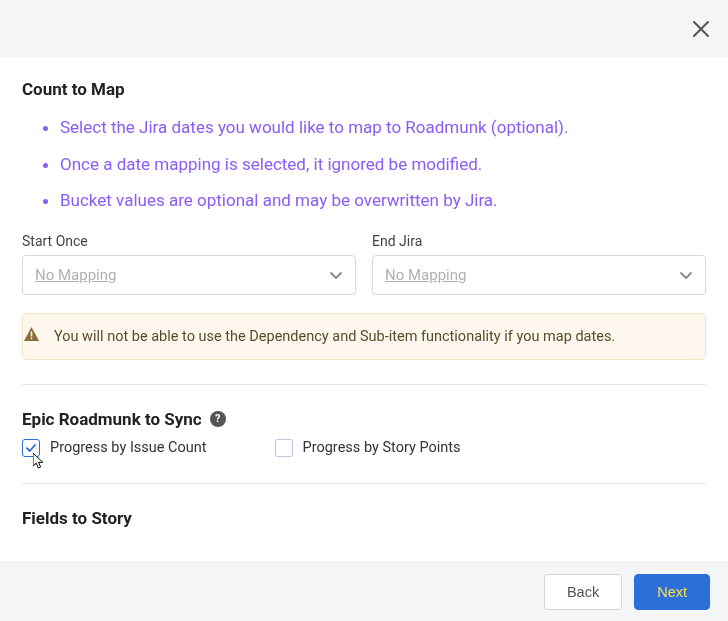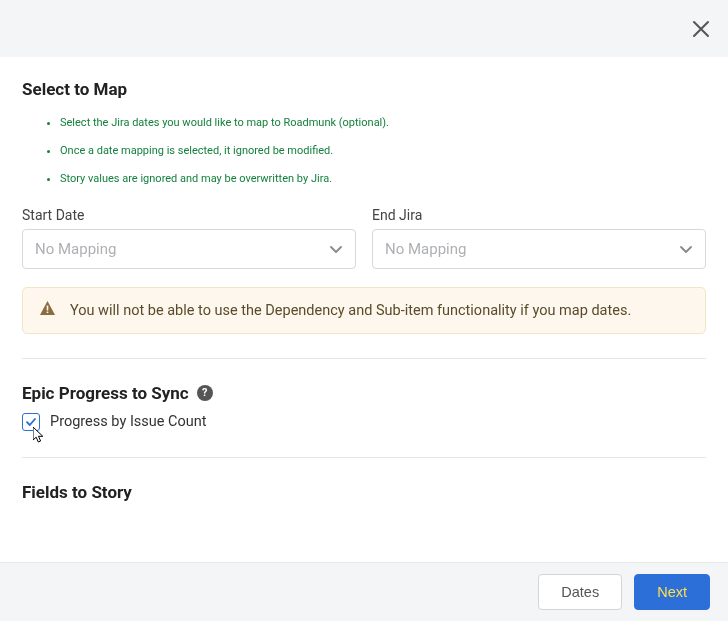--- a/index.html
+++ b/index.html
@@ -2,28 +2,28 @@
 <html><head>
   <meta charset="utf-8">
   <style>
     * { box-sizing: border-box; margin: 0; padding: 0; }
     body { font-family: -apple-system, BlinkMacSystemFont, "Segoe UI", Roboto, Helvetica, Arial, sans-serif; background: #fff; color: #222; width: 728px; height: 621px; overflow: hidden; position: relative; }
     .top-bar { height: 57px; background: #f4f5f6; display: flex; align-items: center; justify-content: flex-end; padding-right: 18px; }
     .close-x svg { display:block; }
     .content { height: calc(621px - 57px - 59px); overflow: hidden; padding: 22px 22px 0 22px; }
     h2.section-title { font-size: 17px; font-weight: 700; color: #222; margin-bottom: 10px; display:flex; align-items:center; gap:8px;}
     ul.bullets { list-style: disc; padding-left: 38px; margin-bottom: 14px; }
-    ul.bullets li { font-size: 11px; color: #15803d; line-height: 1.45; padding: 6px 0; }
+    ul.bullets li { font-size: 17px; color: #8b5cf6; line-height: 1.45; padding: 6px 0; }
     .selects-row { display: flex; gap: 16px; margin-top: 2px; margin-bottom: 18px; }
     .select-group { flex: 1; display:flex; flex-direction:column; }
     .field-label { font-size: 14px; color: #444; margin-bottom: 6px; }
     .select-box { border: 1px solid #d8d8d8; border-radius: 4px; height: 40px; display:flex; align-items:center; padding: 0 12px; justify-content: space-between; background:#fff; }
-    .select-placeholder { color: #aeb0b3; font-size: 15px; }
+    .select-placeholder { color: #aeb0b3; font-size: 15px; text-decoration: underline; }
     .chevron svg { display:block; }
-    .info-banner { background:#fdf7ed; border:1px solid #f2e6c9; border-radius:5px; padding: 12px 16px; display:flex; align-items:center; gap:14px; font-size:14.5px; color:#5a4b2a; margin-bottom: 24px;}
+    .info-banner { background:#fdf7ed; border:1px solid #f2e6c9; border-radius:5px; padding: 12px 0; display:flex; align-items:center; gap:14px; font-size:14.5px; color:#5a4b2a; margin-bottom: 24px;}
     .hr { height:1px; background:#e7e7e7; border:none; margin: 0 0 24px 0; }
     .checkbox-row { display:flex; gap: 68px; margin-top: 4px; margin-bottom: 26px;}
     .checkbox { display:flex; align-items:center; gap:10px; font-size:14.5px; color:#333; position:relative;}
     .cbox { width:18px; height:18px; border:1.6px solid #b3c6e7; border-radius:3px; display:flex; align-items:center; justify-content:center; background:#fff;}
     .cbox.checked { border-color:#2c6fd8; }
     .cbox.checked svg { display:block; }
     .help-icon { width:16px; height:16px; border-radius:50%; background:#555; color:#fff; font-size:11px; font-weight:700; display:flex; align-items:center; justify-content:center; }
     .cursor { position:absolute; left:11px; top:14px; pointer-events:none;}
     .footer { position:absolute; bottom:0; left:0; right:0; height:59px; background:#f4f5f6; border-top:1px solid #e9e9e9; display:flex; align-items:center; justify-content:flex-end; gap:12px; padding-right:18px;}
     button.btn { height:36px; border-radius:4px; font-size:14.5px; padding: 0 22px; cursor:pointer; }
@@ -36,30 +36,30 @@
 <div class="top-bar">
   <span class="close-x">
     <svg width="18" height="18" viewBox="0 0 18 18">
         <path d="M2 2 L16 16 M16 2 L2 16" stroke="#555" stroke-width="2" stroke-linecap="round" fill="none"></path>
       </svg>
   </span>
 </div>
 
 <div class="content">
 
-  <h2 class="section-title">Select to Map</h2>
+  <h2 class="section-title">Count to Map</h2>
   <ul class="bullets">
     <li>Select the Jira dates you would like to map to Roadmunk (optional).</li>
     <li>Once a date mapping is selected, it ignored be modified.</li>
-    <li>Story values are ignored and may be overwritten by Jira.</li>
+    <li>Bucket values are optional and may be overwritten by Jira.</li>
   </ul>
 
   <div class="selects-row">
     <div class="select-group">
-      <span class="field-label">Start Date</span>
+      <span class="field-label">Start Once</span>
       <div class="select-box">
         <span class="select-placeholder">No Mapping</span>
         <span class="chevron">
           <svg width="14" height="14" viewBox="0 0 14 14">
               <path d="M2 5 L7 10 L12 5" stroke="#888" stroke-width="1.8" fill="none" stroke-linecap="round" stroke-linejoin="round"></path>
             </svg>
         </span>
       </div>
     </div>
     <div class="select-group">
@@ -82,42 +82,46 @@
           <rect x="7.7" y="5.5" width="1.6" height="5" fill="#fdf7ed"></rect>
           <rect x="7.7" y="11.5" width="1.6" height="1.6" fill="#fdf7ed"></rect>
         </svg>
     </span>
     <span>You will not be able to use the Dependency and Sub-item functionality if you map dates.</span>
   </div>
 
   <hr class="hr">
 
   <h2 class="section-title">
-    <span>Epic Progress to Sync</span>
+    <span>Epic Roadmunk to Sync</span>
     <span class="help-icon">?</span>
   </h2>
 
   <div class="checkbox-row">
     <label class="checkbox">
       <span class="cbox checked">
         <svg width="12" height="12" viewBox="0 0 12 12">
             <path d="M2 6.2 L4.8 9 L10 3" stroke="#2c6fd8" stroke-width="1.9" fill="none" stroke-linecap="round" stroke-linejoin="round"></path>
           </svg>
       </span>
       <span>Progress by Issue Count</span>
       <span class="cursor">
         <svg width="15" height="17" viewBox="0 0 15 17">
             <path d="M0 0 L0 13 L3.2 10.2 L5.3 15 L7.6 14 L5.5 9.3 L9.8 9.3 Z" fill="#fff" stroke="#000" stroke-width="1"></path>
           </svg>
       </span>
     </label>
+    <label class="checkbox">
+      <span class="cbox"></span>
+      <span>Progress by Story Points</span>
+    </label>
   </div>
 
   <hr class="hr">
 
   <h2 class="section-title">Fields to Story</h2>
 
 </div>
 
 <div class="footer">
-  <button class="btn btn-secondary">Dates</button>
+  <button class="btn btn-secondary">Back</button>
   <button class="btn btn-primary">Next</button>
 </div>
 
 </body></html>

